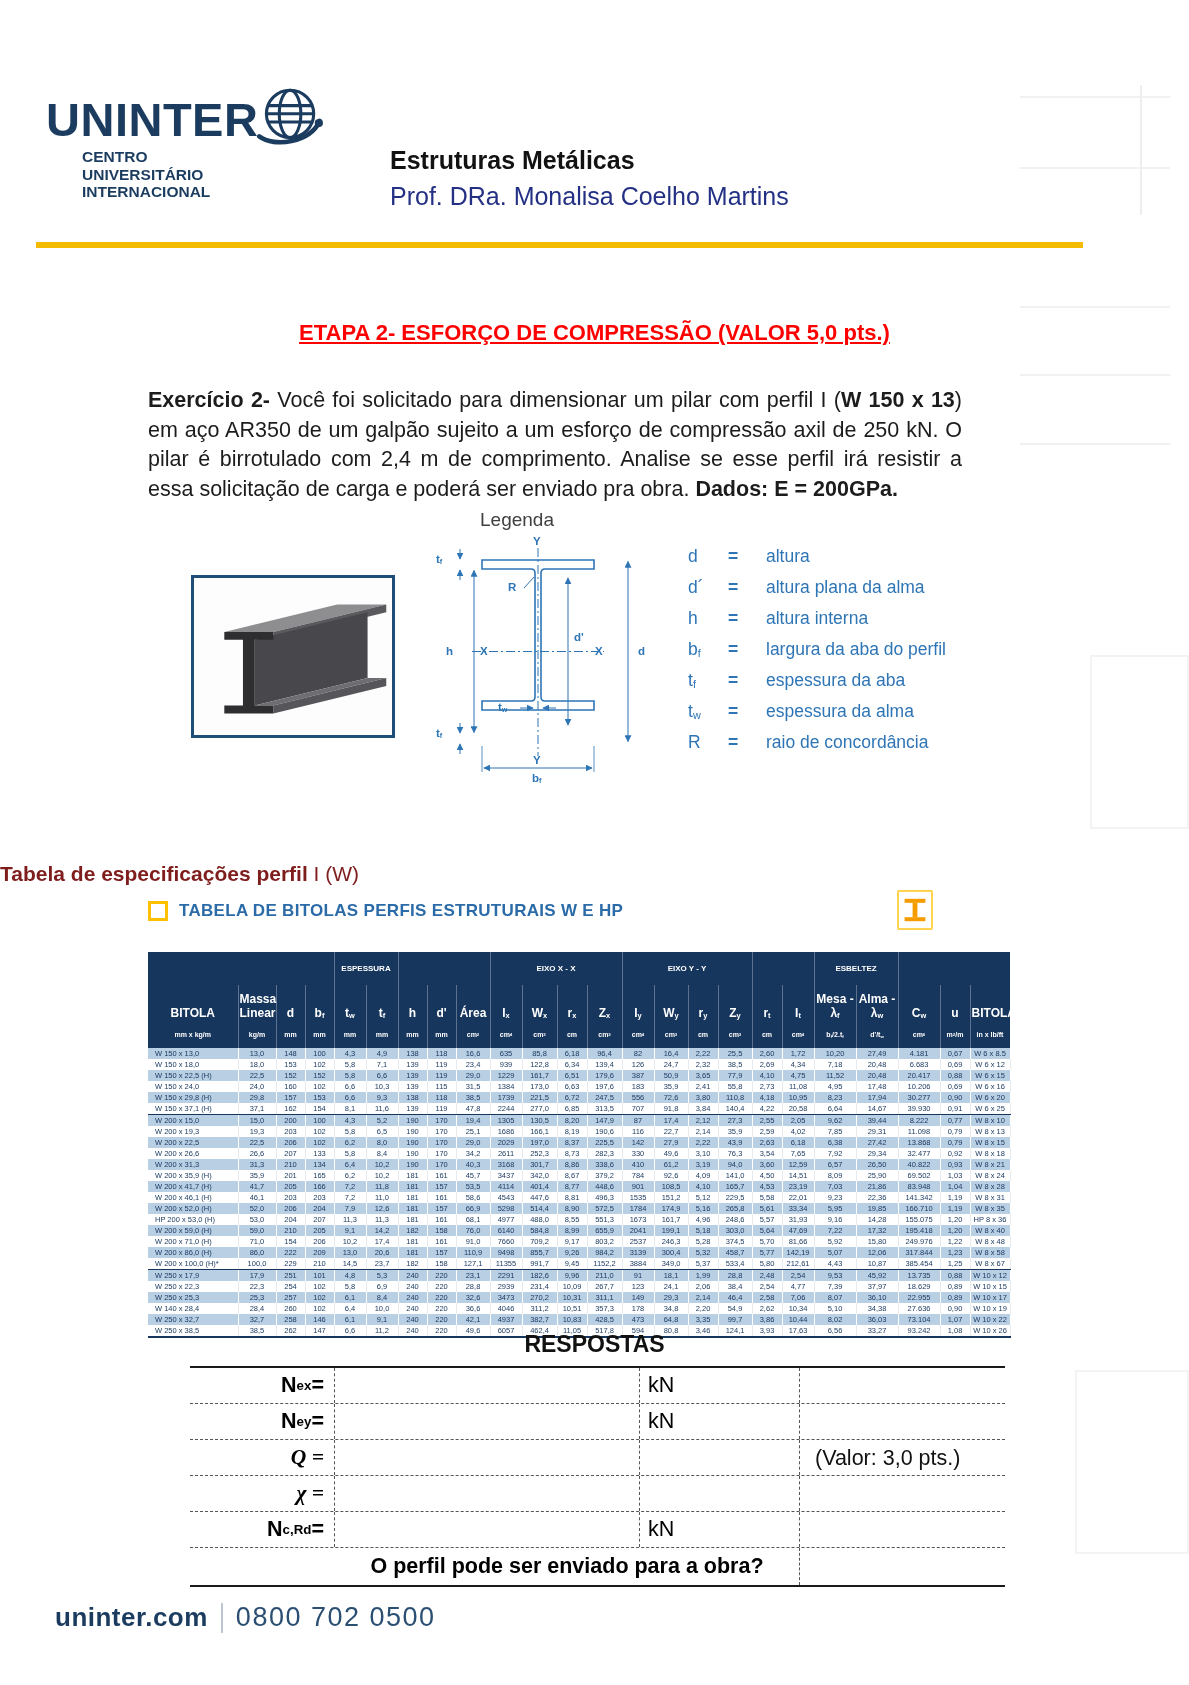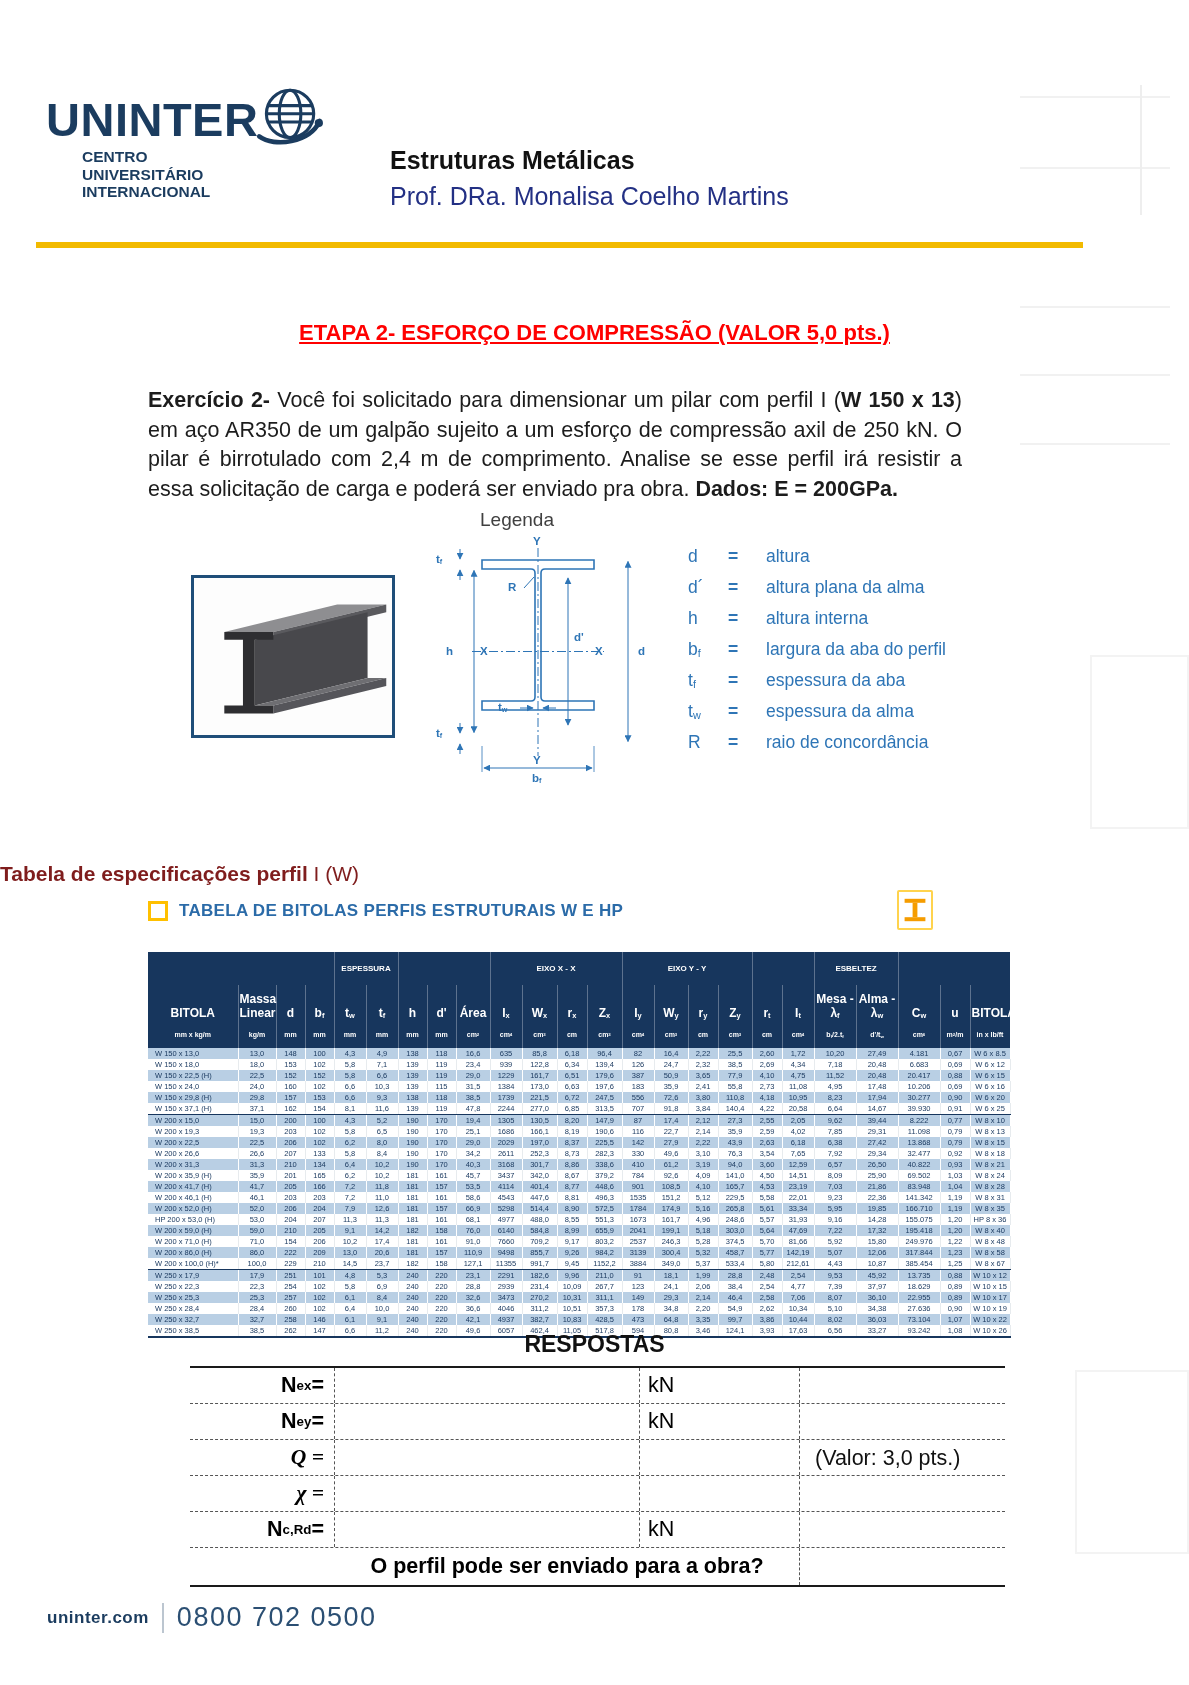--- a/index.html
+++ b/index.html
@@ -65,21 +65,21 @@
   .resp-label{width:145px;border-right:1.6px dashed #555;box-sizing:border-box;display:flex;align-items:center;justify-content:flex-end;padding-right:10px;font-size:21.5px;font-weight:700;}
   .resp-label.it{font-style:italic;font-family:"Liberation Serif",serif;}
   .resp-value{width:305px;border-right:1.6px dashed #555;box-sizing:border-box;}
   .resp-unit{width:160px;border-right:1.6px dashed #555;box-sizing:border-box;display:flex;align-items:center;padding-left:8px;font-size:21.5px;}
   .resp-spacer{flex:1;}
   .resp-qwrap{width:815px;border-bottom:2.5px solid #1a1a1a;}
   .resp-question{width:610px;height:37px;border-right:1.6px dashed #555;box-sizing:border-box;padding-left:145px;display:flex;align-items:center;justify-content:center;font-size:21.5px;font-weight:700;}
   .resp-note{position:absolute;left:625px;top:78px;font-size:21.5px;color:#111;white-space:nowrap;}
 
   .footer{position:absolute;left:47px;top:1602px;display:flex;align-items:center;}
-  .footer-site{font-size:17px;font-weight:800;color:#1b3c5f;letter-spacing:0.5px;}
+  .footer-site{font-size:26px;font-weight:800;color:#1b3c5f;letter-spacing:0.5px;margin-left:8px;}
   .footer-div{width:2px;height:30px;background:#bcc6d0;margin:0 13px;}
   .footer-phone{font-size:27px;color:#2b4f73;letter-spacing:1.5px;}
 </style>
 </head>
 <body>
 
 <div class="page">
 
   <div class="wm wm-h" style="left:1020px;top:96px;width:150px;"></div>
   <div class="wm wm-h" style="left:1020px;top:167px;width:150px;"></div>
@@ -904,21 +904,21 @@
           <td>46,4</td>
           <td>2,58</td>
           <td>7,06</td>
           <td>8,07</td>
           <td>36,10</td>
           <td>22.955</td>
           <td>0,89</td>
           <td>W 10 x 17</td>
         </tr>
         <tr>
-          <td class="first">W 250 x 28,4</td>
+          <td class="first">W 140 x 28,4</td>
           <td>28,4</td>
           <td>260</td>
           <td>102</td>
           <td>6,4</td>
           <td>10,0</td>
           <td>240</td>
           <td>220</td>
           <td>36,6</td>
           <td>4046</td>
           <td>311,2</td>

